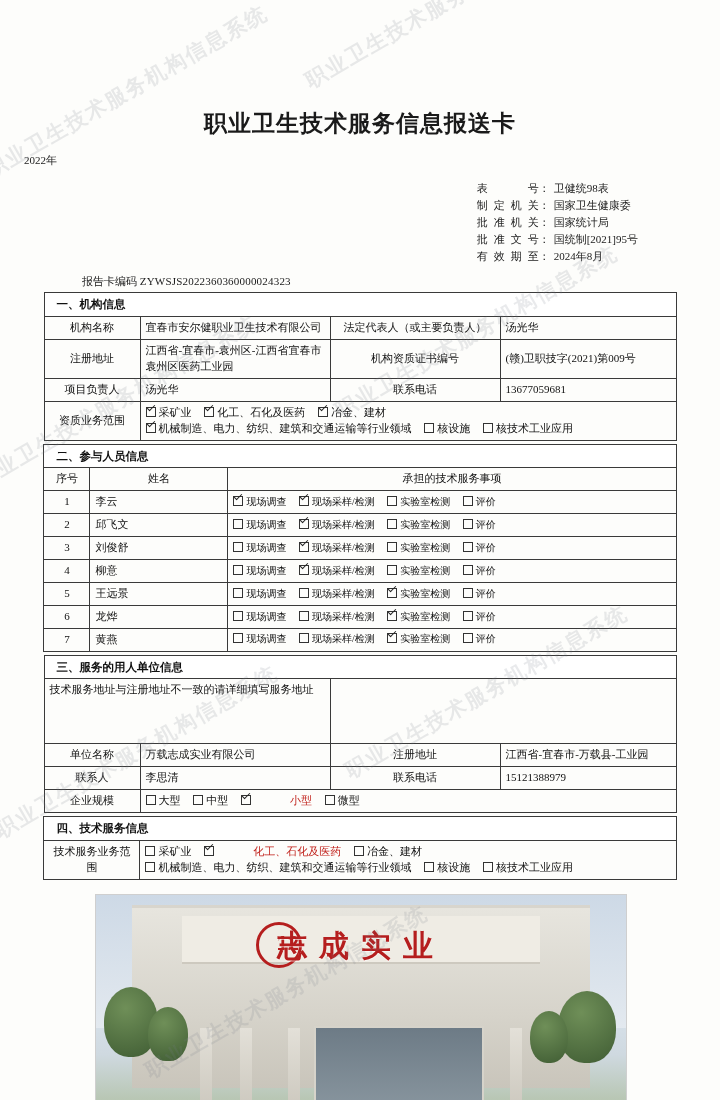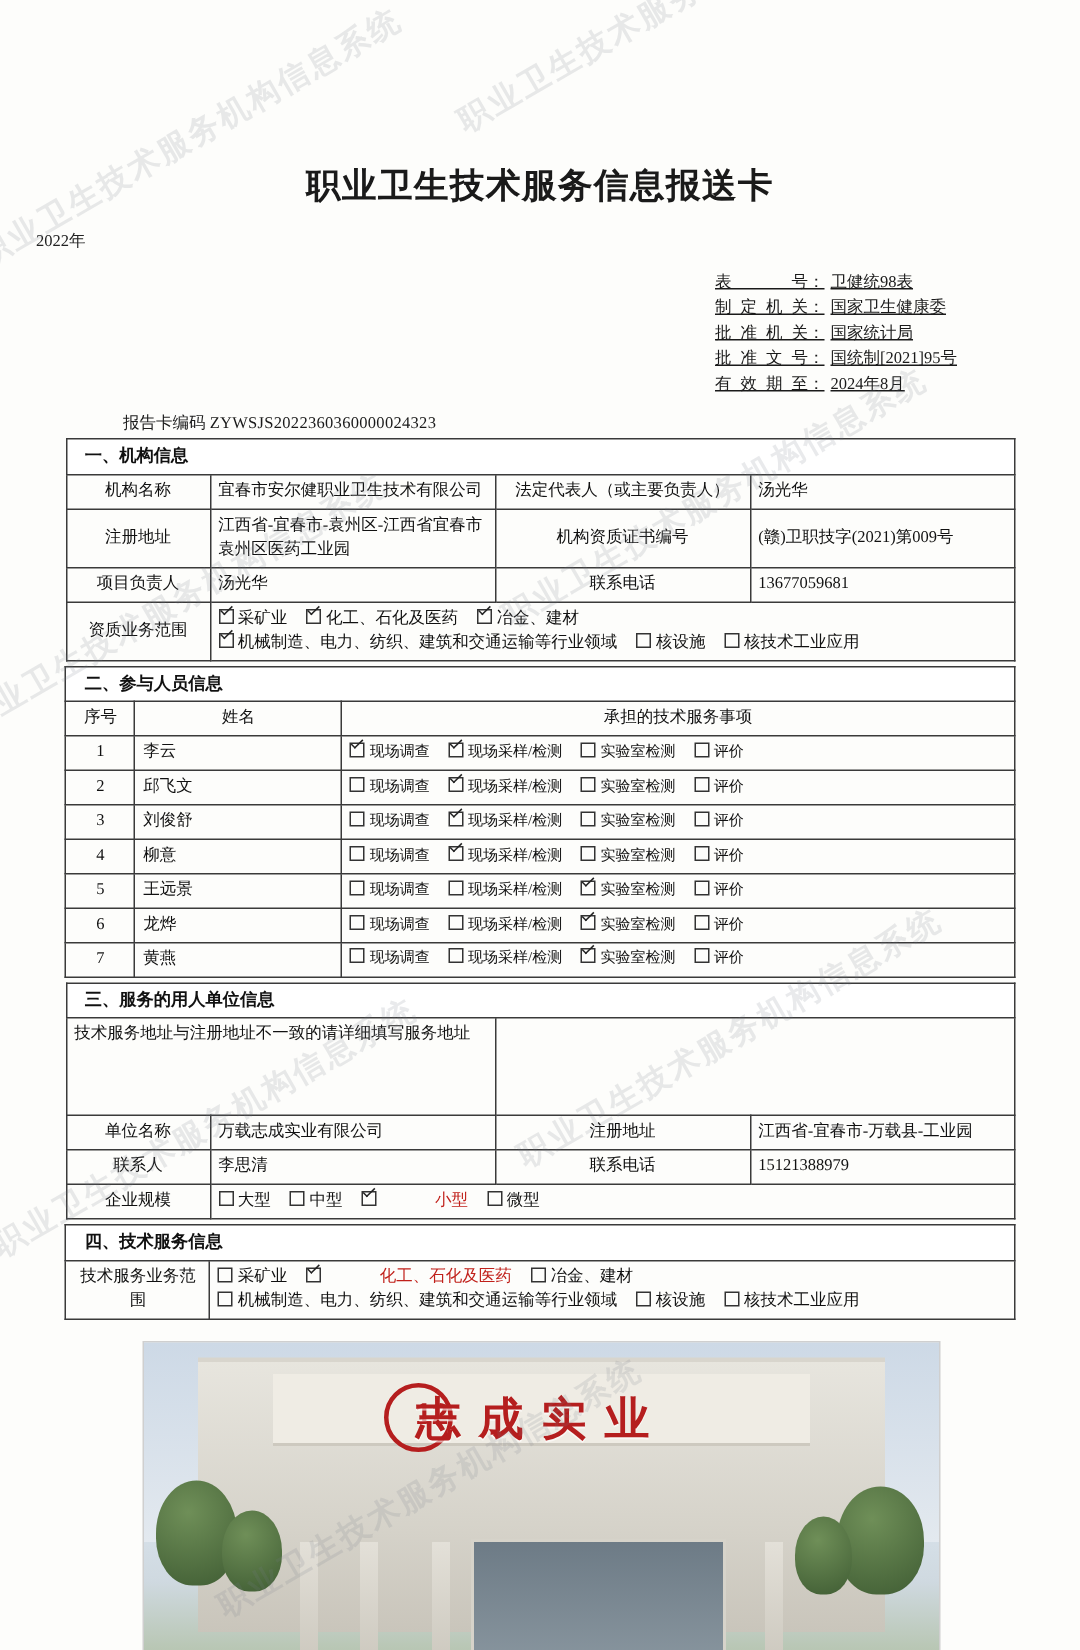--- a/index.html
+++ b/index.html
@@ -66,21 +66,20 @@
     padding-right: 58px;
   }
   .meta-table {
     font-size: 11px;
     line-height: 1.55;
     border-collapse: collapse;
   }
   .meta-table td {
     padding: 0 0 0 4px;
     white-space: nowrap;
-    text-decoration: underline;
   }
   .meta-table td.lbl {
     text-align: justify;
     text-align-last: justify;
     width: 62px;
     padding-left: 0;
   }
   .meta-table td.colon {
     width: 8px;
     padding: 0;

